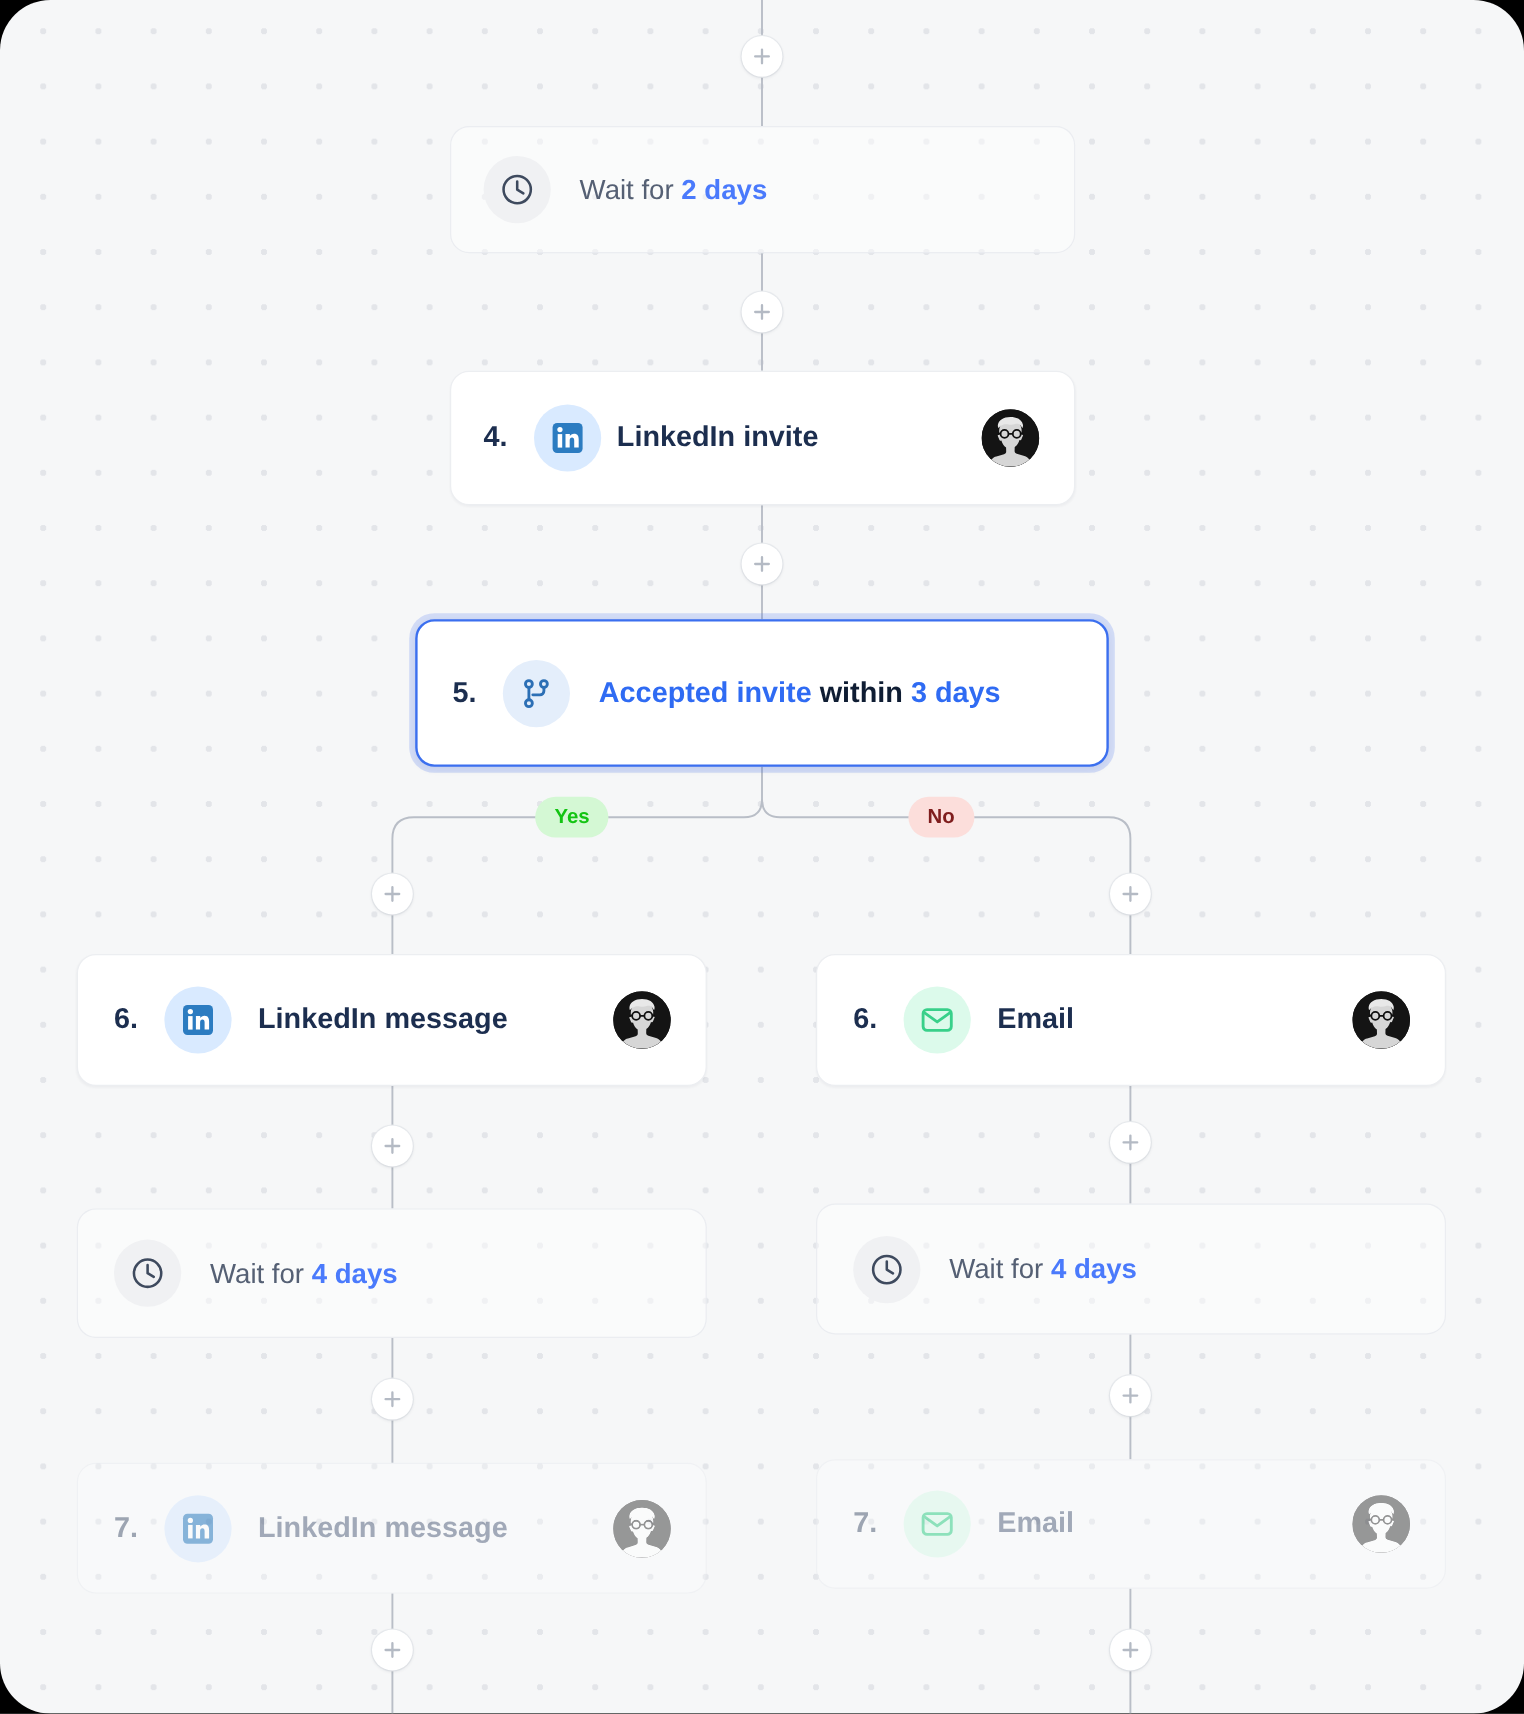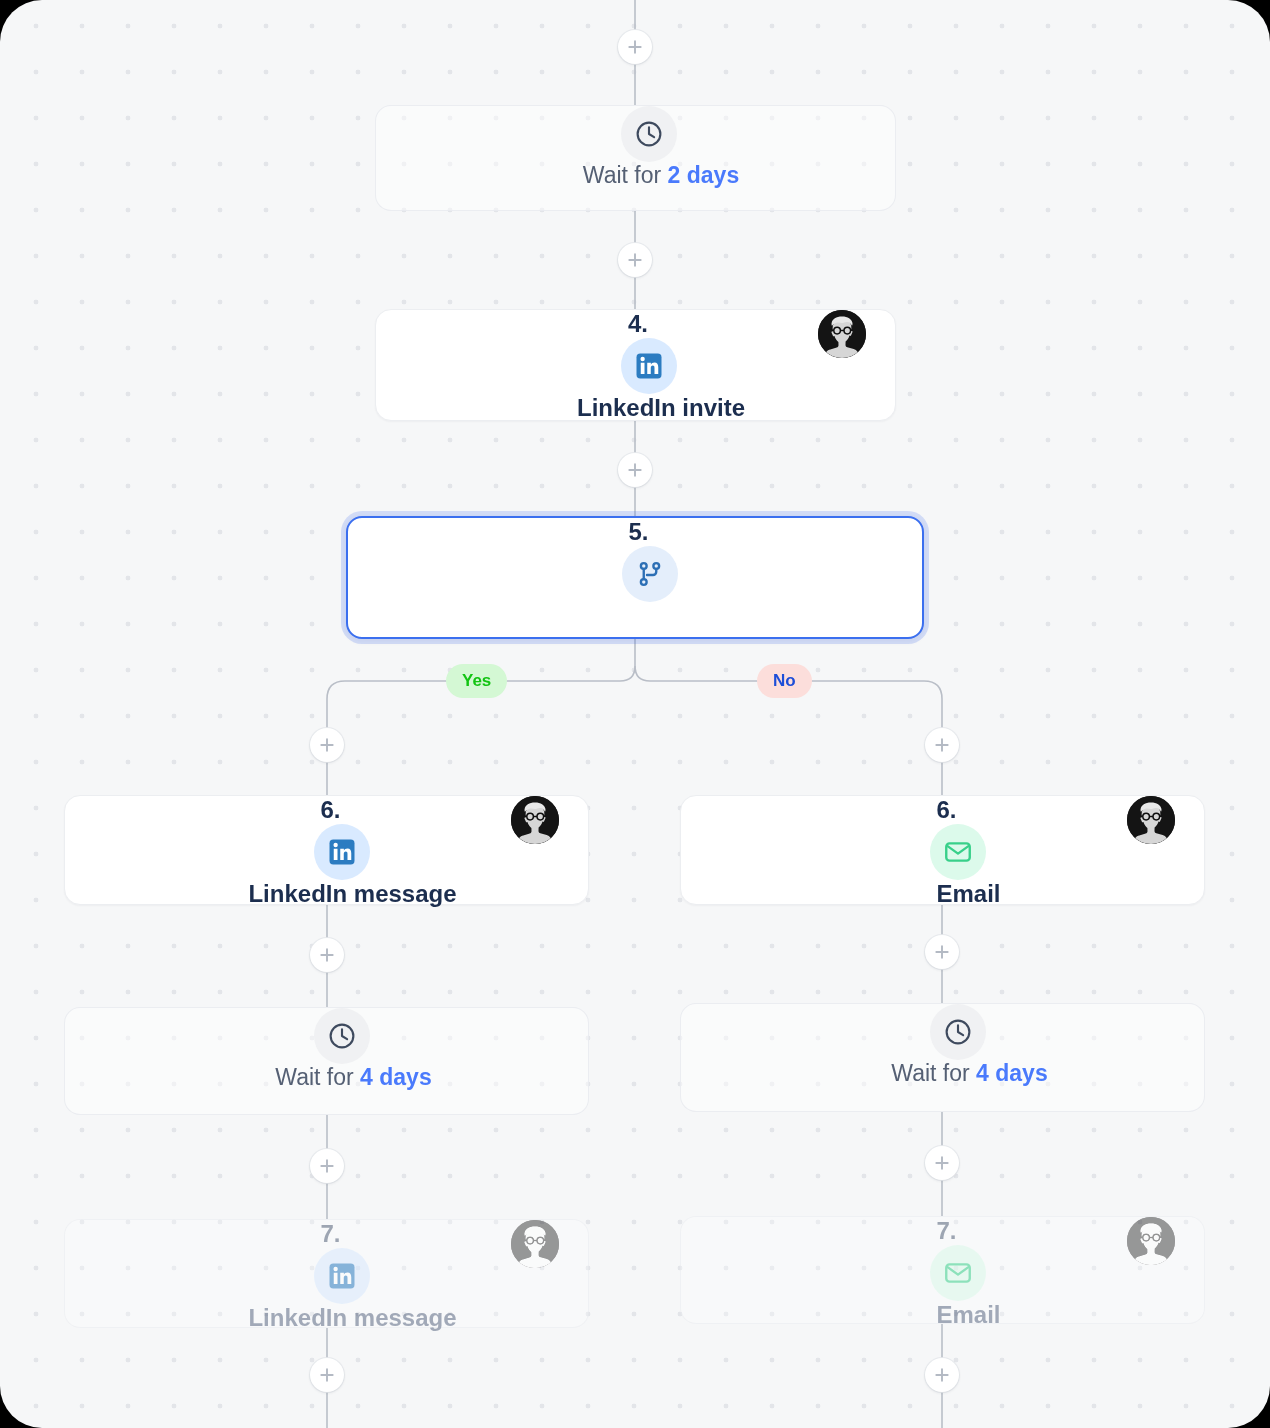--- a/index.html
+++ b/index.html
@@ -61,21 +61,20 @@
   
   .card {
     position: absolute;
     box-sizing: border-box;
     background: #ffffff;
     border-radius: 16px;
     border: 1px solid #eceef1;
     box-shadow: 0 1px 2px rgba(26,35,56,.04);
     display: flex;
     align-items: center;
-    flex-direction: column;
   }
   .card.ghost {
     background: rgba(255,255,255,.46);
     border-color: rgba(232,234,238,.85);
     box-shadow: none;
   }
   .card.faded { opacity: .55; }
   .card.selected {
     border: 2px solid #3b6fef;
     box-shadow: 0 0 0 5px rgba(84,124,241,.22), 0 2px 6px rgba(26,35,56,.07);
@@ -150,21 +149,21 @@
     padding: 0 16px;
     border-radius: 17px;
     display: flex;
     align-items: center;
     justify-content: center;
     font-size: 17px;
     font-weight: 700;
     margin-top: -17px;
   }
   .badge.yes { background: #d4f8d4; color: #13c413; }
-  .badge.no  { background: #fcdedb; color: #1d4ed8; }
+  .badge.no  { background: #fcdedb; color: #7f1d1d; }
 </style>
 </head>
 <body>
 
 <svg width="0" height="0" style="position:absolute" aria-hidden="true">
   <defs>
     <symbol id="sym-linkedin" viewBox="0 0 24 24">
       <rect x="2" y="2" width="20" height="20" rx="3" fill="#2c7cc1"></rect>
       <rect x="5.4" y="9.4" width="3" height="9" fill="#ffffff"></rect>
       <circle cx="6.9" cy="6.4" r="1.75" fill="#ffffff"></circle>
@@ -238,34 +237,39 @@
     </span>
   </div>
 
   <div class="card" style="left:375px; top:309px; width:521px; height:112px; padding-left:27px;">
     <span class="step-num">4.</span>
     <span class="ic linkedin">
       <svg width="30" height="30">
           <use href="#sym-linkedin"></use>
         </svg>
     </span>
-    <span class="label" style="margin-left:24px;">LinkedIn invite</span>
+    <span class="label" style="margin-left:13px;">LinkedIn invite</span>
     <span class="avatar" style="right:29px;">
       <svg width="48" height="48">
           <use href="#sym-avatar"></use>
         </svg>
     </span>
   </div>
 
   <div class="card selected" style="left:346px; top:516px; width:578px; height:123px; padding-left:29px;">
     <span class="step-num">5.</span>
     <span class="ic branch">
       <svg width="30" height="30">
           <use href="#sym-branch"></use>
         </svg>
+    </span>
+    <span class="label-cond" style="margin-left:24px;">
+      <span class="blue">Accepted invite</span>
+      <span class="mid">within</span>
+      <span class="blue">3 days</span>
     </span>
   </div>
 
   <div class="badge yes" style="left:446px; top:681px;">Yes</div>
   <div class="badge no" style="left:757px; top:681px;">No</div>
 
   <div class="card" style="left:64px; top:795px; width:525px; height:110px; padding-left:30px;">
     <span class="step-num">6.</span>
     <span class="ic linkedin">
       <svg width="30" height="30">

